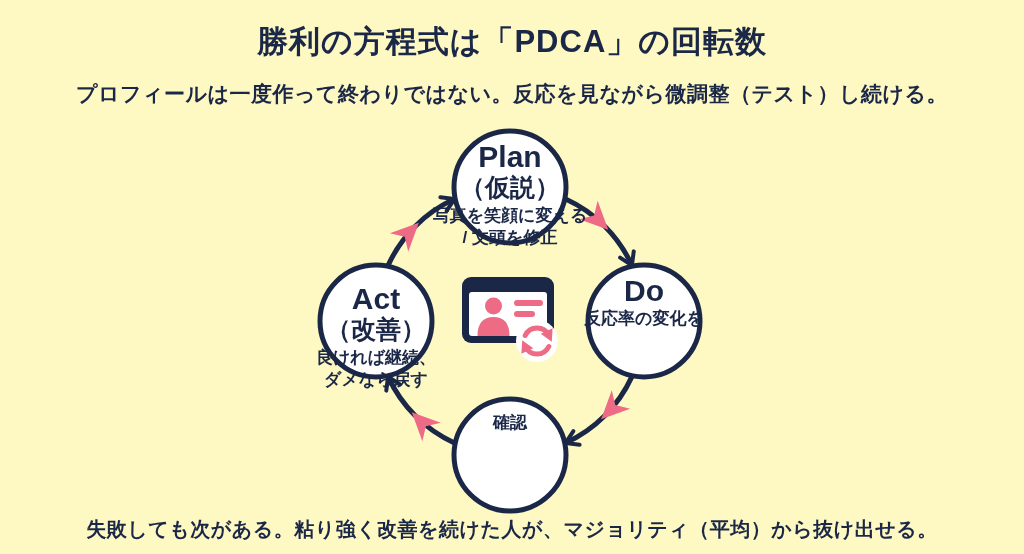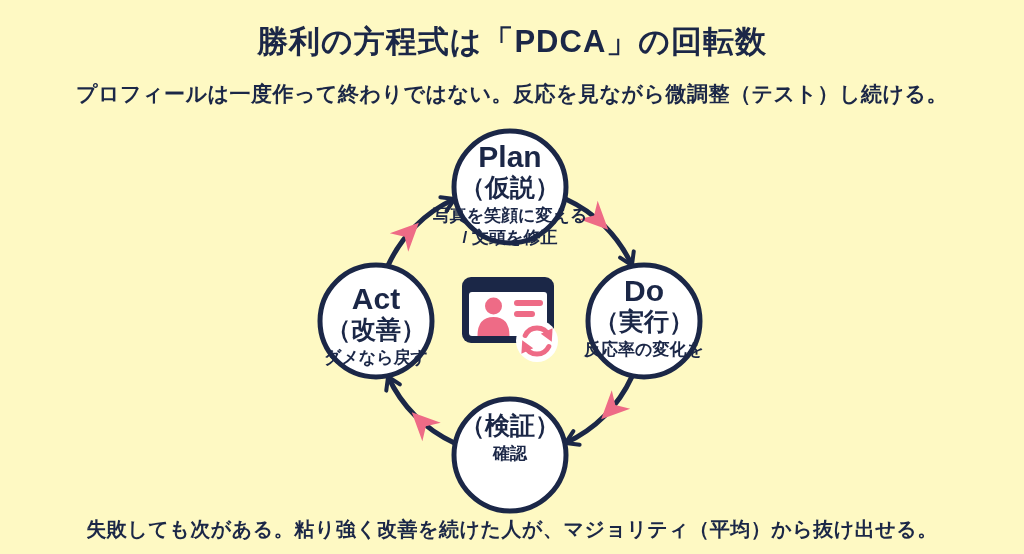--- a/index.html
+++ b/index.html
@@ -98,35 +98,34 @@
     <div class="node-name">Plan</div>
     <div class="node-reading">（仮説）</div>
     <div class="node-note">
       <span class="note-line">写真を笑顔に変える</span>
       <span class="note-line">/ 文頭を修正</span>
     </div>
   </div>
 
   <div class="node-label label-do">
     <div class="node-name">Do</div>
-    <div class="node-reading">（実行）</div>
     <div class="node-note">
       <span class="note-line">反応率の変化を</span>
     </div>
   </div>
 
   <div class="node-label label-check">
-    <div class="node-reading">（検証）</div>
     <div class="node-note">
       <span class="note-line">確認</span>
     </div>
   </div>
 
   <div class="node-label label-act">
     <div class="node-name">Act</div>
     <div class="node-reading">（改善）</div>
     <div class="node-note">
+      <span class="note-line">良ければ継続、</span>
       <span class="note-line">ダメなら戻す</span>
     </div>
   </div>
 
   <p class="footer">失敗しても次がある。粘り強く改善を続けた人が、マジョリティ（平均）から抜け出せる。</p>
 </div>
 
 </body></html>

